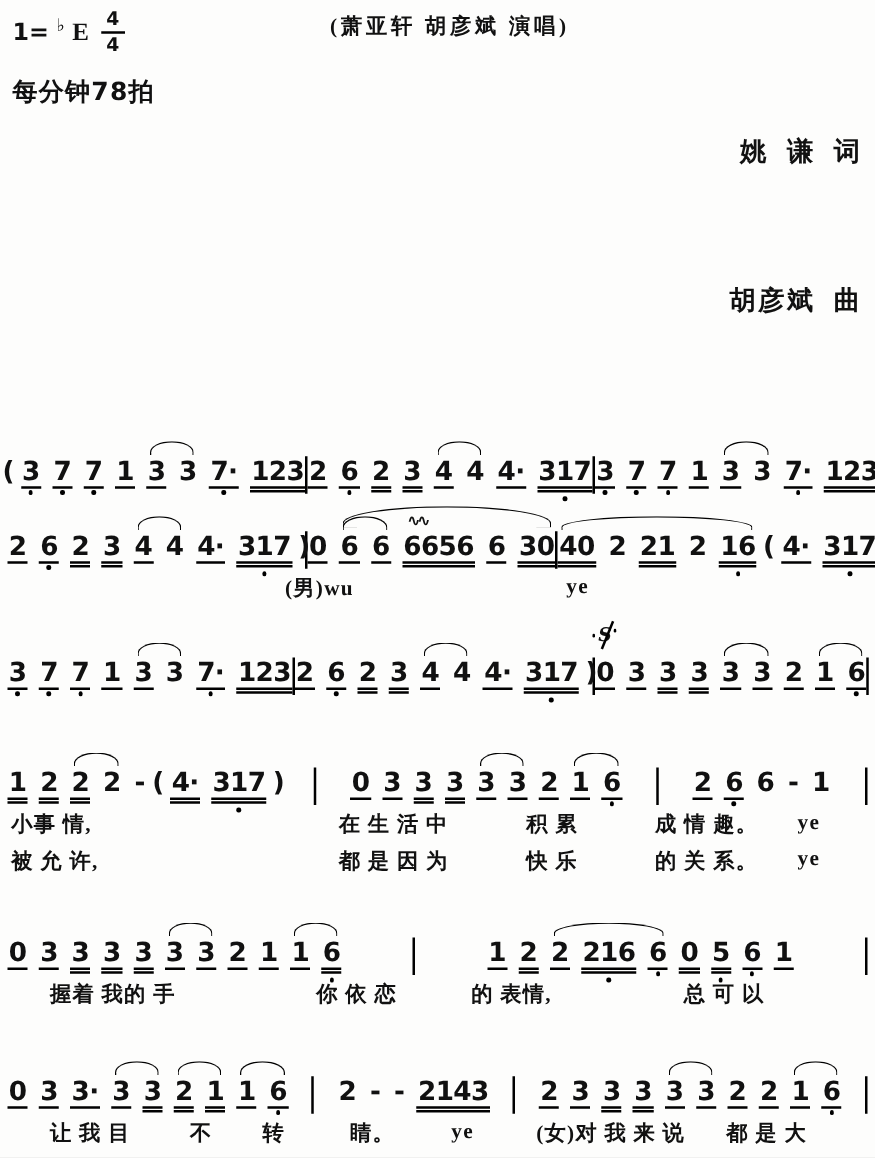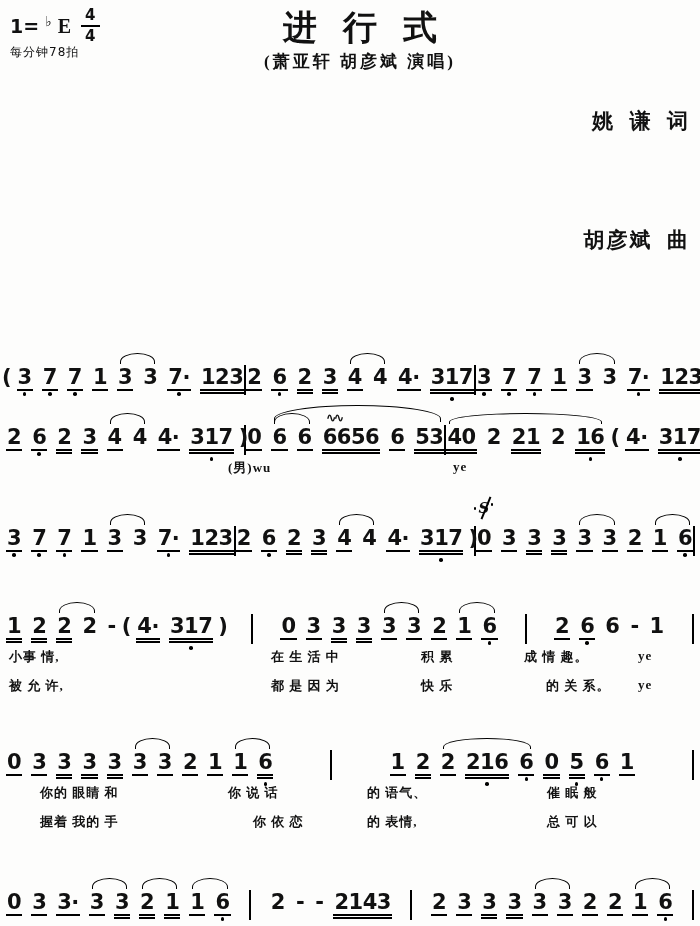--- a/index.html
+++ b/index.html
@@ -10,21 +10,21 @@
   .header{display:flex;justify-content:space-between;align-items:flex-start;padding:2px 6px 0;}
   .hdr-left{width:180px;font-weight:bold;}
   .keysig{display:flex;align-items:center;gap:6px;font-family:"DejaVu Sans",sans-serif;
           font-size:19px;font-weight:bold;}
   .keysig .flat{font-size:14px;position:relative;top:-5px;}
   .keysig .letter{font-family:"Liberation Serif",serif;font-size:20px;}
   .frac{display:inline-flex;flex-direction:column;align-items:center;line-height:1;
         font-size:15px;margin-left:4px;}
   .frac .top{border-bottom:2px solid #000;padding:0 4px 2px;}
   .frac .bot{padding-top:2px;}
-  .tempo{font-family:"DejaVu Sans",sans-serif;font-size:12px;font-weight:normal;margin-top:0;letter-spacing:1px;}
+  .tempo{font-family:"DejaVu Sans",sans-serif;font-size:20px;font-weight:bold;margin-top:16px;letter-spacing:1px;}
   .hdr-center{flex:1;text-align:center;}
   .song-title{font-size:34px;font-weight:bold;letter-spacing:26px;padding-left:26px;line-height:1.2;}
   .performers{font-size:17px;font-weight:bold;margin-top:1px;letter-spacing:3px;}
   .hdr-right{width:160px;text-align:right;font-size:21px;font-weight:bold;line-height:1.9;
              white-space:pre;letter-spacing:2px;padding-top:14px;}
   
   .score{position:relative;}
   .system{position:relative;}
   .system:nth-of-type(1){margin-top:8px;}
   .system:nth-of-type(2){margin-top:14px;}
@@ -53,21 +53,21 @@
   .group:has(.group) > .arc{top:-20px;height:16px;}
   .trill{position:absolute;top:-15px;left:4px;font-size:13px;font-weight:bold;
          letter-spacing:-3px;font-family:"DejaVu Sans",sans-serif;}
   .segno{position:absolute;top:-27px;left:1px;width:14px;font-size:15px;font-weight:bold;
          font-style:italic;text-align:center;font-family:"DejaVu Serif",serif;}
   .segno::before{content:"";position:absolute;left:55%;top:-3px;height:24px;width:1.5px;
                  background:#000;transform:rotate(22deg);}
   .segno::after{content:"";position:absolute;width:2.5px;height:2.5px;border-radius:50%;
                 background:#000;left:-3px;top:8px;box-shadow:17px -4px 0 #000;}
   .bar{width:2px;background:#000;height:30px;margin-top:0;align-self:flex-start;flex:0 0 2px;}
-  .lyric-row{position:relative;height:25px;margin-top:4px;font-weight:bold;font-size:13px;}
+  .lyric-row{position:relative;height:25px;margin-top:4px;font-weight:bold;font-size:17px;}
   .lyric{position:absolute;top:0;white-space:pre;letter-spacing:1px;}
 </style>
 </head>
 <body>
 
 <div class="page">
 
   <div class="header">
     <div class="hdr-left">
       <div class="keysig">
@@ -75,21 +75,20 @@
           <span class="flat">♭</span>
           <span class="letter">E</span>
         <span class="frac">
           <span class="top">4</span>
           <span class="bot">4</span>
         </span>
       </div>
       <div class="tempo">每分钟78拍</div>
     </div>
     <div class="hdr-center">
-      <div class="song-title">进行式</div>
       <div class="performers">(萧亚轩 胡彦斌 演唱)</div>
     </div>
     <div class="hdr-right">
       <div>姚  谦  词</div>
       <div>胡彦斌  曲</div>
     </div>
   </div>
 
   <div class="score">
       <div class="system">
@@ -186,21 +185,21 @@
               <span class="group">
                 <span class="arc"></span>
                 <span class="note u1">6</span>
                 <span class="note u1">6</span>
               </span>
               <span class="group">
                 <span class="trill">∿∿</span>
                 <span class="note u2">6656</span>
               </span>
               <span class="note u1">6</span>
-              <span class="note u2">53</span>
+              <span class="note u2">30</span>
             </span>
           </span>
           <span class="bar"></span>
           <span class="measure">
             <span class="group">
               <span class="arc"></span>
               <span class="note u2">40</span>
               <span class="note">2</span>
               <span class="note u2">21</span>
               <span class="note">2</span>
@@ -342,21 +341,21 @@
           <span class="lyric" style="left: 5px;">小事 情,</span>
           <span class="lyric" style="left: 267px;">在 生 活 中</span>
           <span class="lyric" style="left: 417px;">积 累</span>
           <span class="lyric" style="left: 520px;">成 情 趣。</span>
           <span class="lyric" style="left: 634px;">ye</span>
         </div>
         <div class="lyric-row">
           <span class="lyric" style="left: 5px;">被 允 许,</span>
           <span class="lyric" style="left: 267px;">都 是 因 为</span>
           <span class="lyric" style="left: 417px;">快 乐</span>
-          <span class="lyric" style="left: 520px; margin-left: 22px;">的 关 系。</span>
+          <span class="lyric" style="left: 520px;">的 关 系。</span>
           <span class="lyric" style="left: 634px;">ye</span>
         </div>
       </div>
       <div class="system">
         <div class="music">
           <span class="measure">
             <span class="note u1">0</span>
             <span class="note u1">3</span>
             <span class="note u2">3</span>
             <span class="note u2">3</span>
@@ -393,31 +392,25 @@
             <span class="note u2">0</span>
             <span class="note u2">5<span class="dots">
                 <i class="dot"></i>
               </span></span>
             <span class="note u1">6<span class="dots">
                 <i class="dot"></i>
               </span></span>
             <span class="note u1">1</span>
           </span>
           <span class="bar"></span>
-        </div>
-        <div class="lyric-row">
-          <span class="lyric" style="left: 36px;">你的 眼睛 和</span>
-          <span class="lyric" style="left: 224px;">你 说 话</span>
-          <span class="lyric" style="left: 363px;">的 语气、</span>
-          <span class="lyric" style="left: 543px;">催 眠 般</span>
         </div>
         <div class="lyric-row">
           <span class="lyric" style="left: 36px;">握着 我的 手</span>
           <span class="lyric" style="left: 224px; margin-left: 25px;">你 依 恋</span>
-          <span class="lyric" style="left: 363px;">的 表情,</span>
+          <span class="lyric" style="left: 373px;">的 表情,</span>
           <span class="lyric" style="left: 543px;">总 可 以</span>
         </div>
       </div>
       <div class="system">
         <div class="music">
           <span class="measure">
             <span class="note u1">0</span>
             <span class="note u1">3</span>
             <span class="note u1">3·</span>
             <span class="group">

